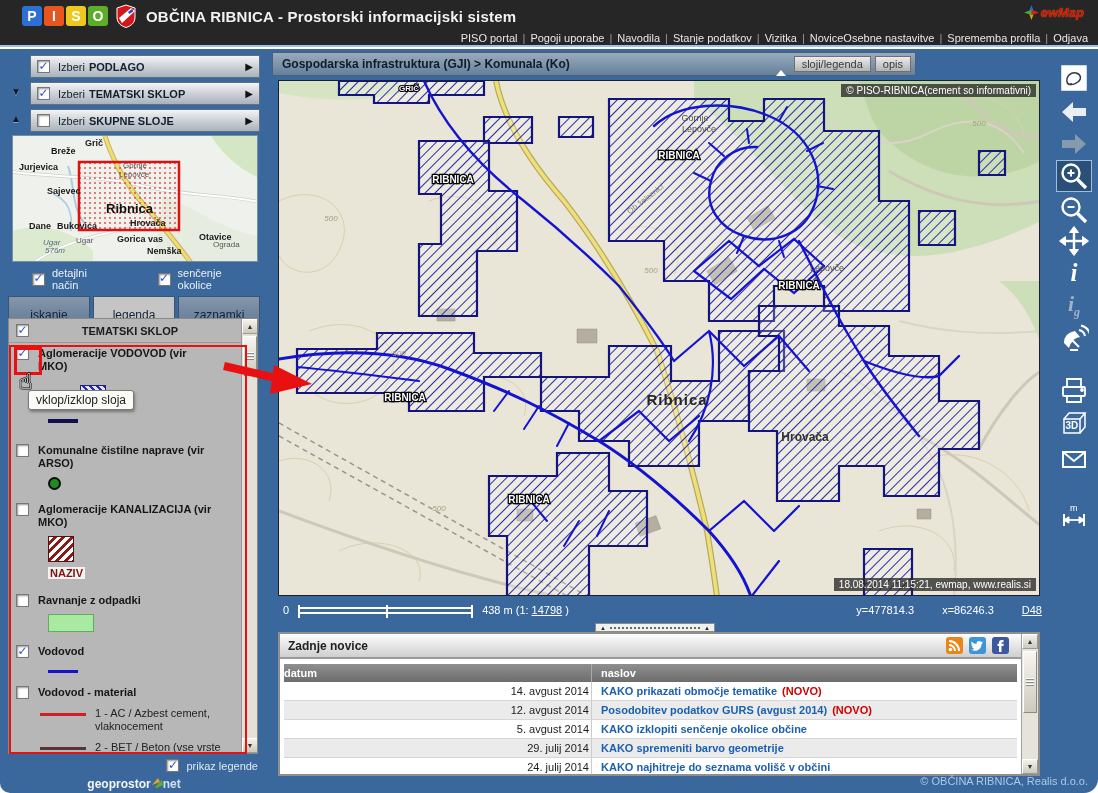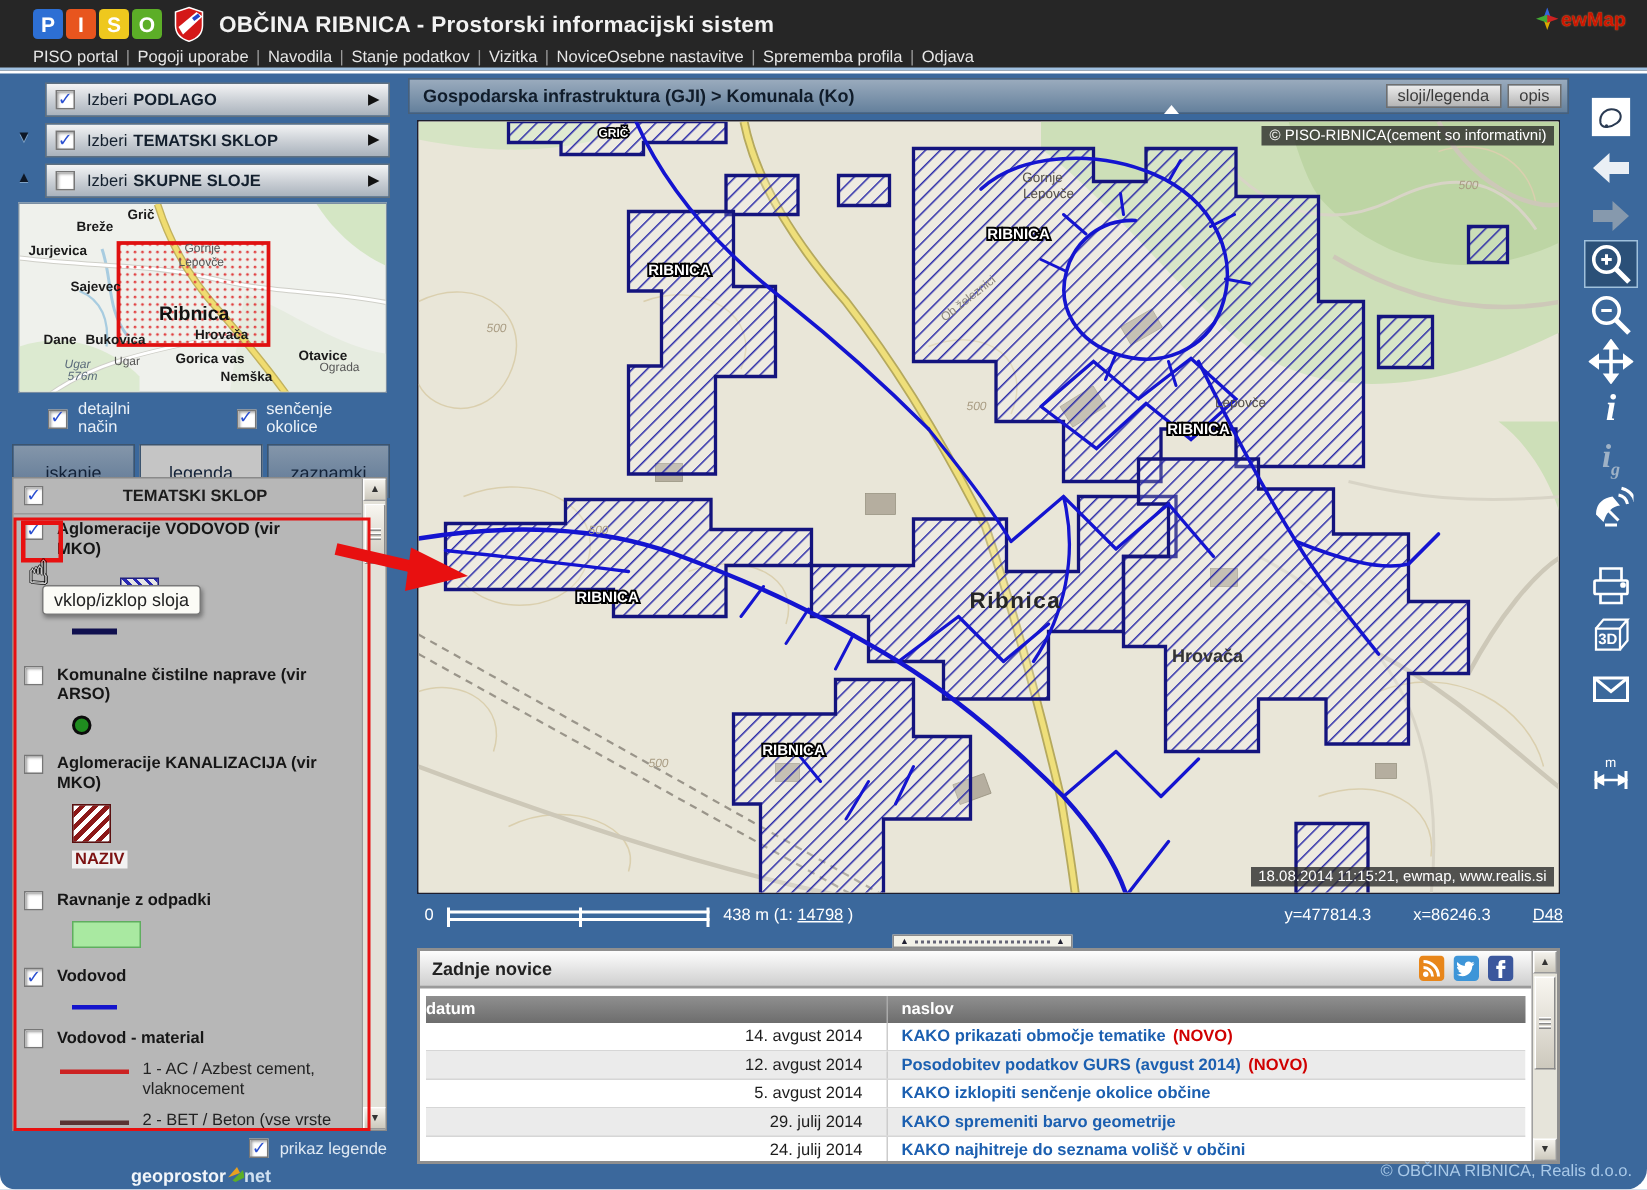--- a/index.html
+++ b/index.html
@@ -6,24 +6,24 @@
   *{box-sizing:border-box;}
   .app{position:relative;width:1098px;height:793px;font-family:"Liberation Sans","DejaVu Sans",sans-serif;overflow:hidden;background:#fff;}
 
   
   .topbar{position:absolute;left:0;top:0;width:1098px;height:32px;background:#262626;display:flex;align-items:center;}
   .piso-logo{display:flex;gap:2px;margin-left:22px;}
   .piso-letter{width:20px;height:20px;border-radius:3px;color:#fff;font-weight:bold;font-size:14px;display:flex;align-items:center;justify-content:center;}
   .shield{margin-left:8px;}
   .app-title{margin-left:10px;color:#f2f2f2;font-size:15px;font-weight:bold;letter-spacing:.2px;}
   .ewmap{position:absolute;right:14px;top:5px;display:flex;align-items:center;gap:2px;}
-  .ewmap-text{color:#cc1500;font-weight:bold;font-size:13px;text-shadow:0 0 1px #ff8844;}
-
-  
-  .menubar{position:absolute;left:0;top:32px;width:1098px;height:15px;background:#262626;border-bottom:2px solid #9fc0e0;display:flex;justify-content:flex-start;align-items:center;font-size:11px;color:#e6e6e6;padding:0 10px 2px 22px;}
+  .ewmap-text{color:#cc1500;font-weight:bold;font-size:13px;font-style:italic;text-shadow:0 0 1px #ff8844;}
+
+  
+  .menubar{position:absolute;left:0;top:32px;width:1098px;height:15px;background:#262626;border-bottom:2px solid #9fc0e0;display:flex;justify-content:flex-end;align-items:center;font-size:11px;color:#e6e6e6;padding:0 10px 2px 22px;}
   .menu-link{cursor:pointer;}
   .menu-sep{color:#9a9a9a;margin:0 5px;}
 
   
   .frame{position:absolute;left:0;top:49px;width:1098px;height:744px;background:#3b689c;border-radius:0 0 14px 10px;}
 
   
   .acc{position:absolute;left:30px;width:230px;height:23px;background:linear-gradient(#f3f4f5,#c9ced4 55%,#a9b2bc);border:1px solid #5f7080;display:flex;align-items:center;font-size:11px;color:#14202e;}
   .acc .cb{margin:0 8px 0 6px;}
   .acc-label{font-weight:bold;margin-left:4px;}
@@ -87,21 +87,21 @@
   .hand-cursor{position:absolute;left:19px;top:320px;font-size:22px;color:#fff;z-index:42;text-shadow:-1px 0 #000,1px 0 #000,0 -1px #000,0 1px #000;pointer-events:none;}
   .tooltip{position:absolute;left:28px;top:341px;z-index:43;background:#fbfbf6;border:1px solid #7a7a7a;border-radius:3px;box-shadow:1px 2px 3px rgba(0,0,0,.35);font-size:12px;color:#222;padding:2px 7px;white-space:nowrap;}
   .red-arrow{position:absolute;left:218px;top:303px;z-index:50;pointer-events:none;}
 
   
   .prikaz{position:absolute;left:0;top:710px;width:258px;display:flex;justify-content:flex-end;align-items:center;gap:7px;font-size:11px;color:#dfe9f4;}
   .geo-logo{position:absolute;left:0;top:728px;width:268px;text-align:center;font-size:12px;font-weight:bold;color:#f2f6fa;}
   .geo-logo .net{color:#cfe0f0;}
 
   
-  .map-titlebar{position:absolute;left:272px;top:3px;width:774px;height:24px;background:linear-gradient(#9aabbd,#64809c);border:1px solid #48607a;display:flex;align-items:center;padding:0 4px 0 9px;}
+  .map-titlebar{position:absolute;left:272px;top:3px;width:644px;height:24px;background:linear-gradient(#9aabbd,#64809c);border:1px solid #48607a;display:flex;align-items:center;padding:0 4px 0 9px;}
   .map-bc{flex:1;font-size:12px;font-weight:bold;color:#101c2a;}
   .mbtn{background:linear-gradient(#ececec,#b4b4b4);border:1px solid #6f6f6f;color:#3a3a3a;font-size:11px;padding:1px 7px;margin-left:4px;cursor:pointer;}
   .collapse-top{position:absolute;left:776px;top:21px;width:0;height:0;border-left:5px solid transparent;border-right:5px solid transparent;border-bottom:6px solid #fff;}
 
   
   .map-wrap{position:absolute;left:278px;top:31px;width:762px;height:516px;border:1px solid #1e1e2e;background:#e9e6d8;overflow:hidden;}
   .mapsvg{display:block;}
   .wm{position:absolute;background:rgba(40,40,40,.78);color:#fff;font-size:10px;padding:1px 5px;white-space:nowrap;}
   .wm-top{right:3px;top:3px;}
   .wm-bottom{right:3px;bottom:4px;}
@@ -133,21 +133,21 @@
   .news-head{height:25px;background:linear-gradient(#fdfdfd,#cfcfcf);border-bottom:2px solid #9a9a9a;display:flex;align-items:center;padding:0 8px;}
   .news-title{font-size:12px;font-weight:bold;color:#222;flex:1;}
   .soc{display:flex;gap:6px;margin-right:4px;}
   .soc svg{display:block;cursor:pointer;}
   .nhead{display:grid;grid-template-columns:308px 1fr;background:linear-gradient(#8f8f8f,#6d6d6d);color:#fff;font-size:11px;font-weight:bold;height:18px;align-items:center;margin:5px 4px 0 4px;}
   .nhead .hd1{border-right:1px solid #aaa;height:100%;display:flex;align-items:center;}
   .nhead .hd2{padding-left:9px;}
   .news-rows{margin:0 4px;overflow:hidden;flex:1;}
   .nrow{display:grid;grid-template-columns:308px 1fr;height:19px;align-items:center;border-bottom:1px solid #d6d6d6;}
   .nrow:nth-child(even){background:#ebebeb;}
-  .ndate{text-align:right;padding-right:16px;font-size:11px;color:#1c1c1c;border-right:1px solid #ccc;height:100%;display:flex;align-items:center;justify-content:flex-end;}
+  .ndate{text-align:right;padding-right:2px;font-size:11px;color:#1c1c1c;border-right:1px solid #ccc;height:100%;display:flex;align-items:center;justify-content:flex-end;}
   .ntitle{padding-left:9px;font-size:11px;font-weight:bold;color:#1b5fb0;cursor:pointer;white-space:nowrap;}
   .badge{color:#d00000;margin-left:5px;}
   .news-scroll{width:17px;border-left:1px solid #a0a0a0;background:#e6e4da;position:relative;}
   .news-scroll .sb-thumb{top:17px;height:62px;}
 
   
   .toolbar{position:absolute;left:1048px;top:0;width:50px;height:744px;}
   .tool{position:absolute;left:8px;width:36px;height:32px;display:flex;align-items:center;justify-content:center;cursor:pointer;}
   .tool.sel{background:#2b5078;border:1px solid #9fc0dc;}
   .glyph-i{font-family:"Liberation Serif","DejaVu Serif",serif;font-style:italic;font-weight:bold;font-size:25px;color:#fff;line-height:1;}

